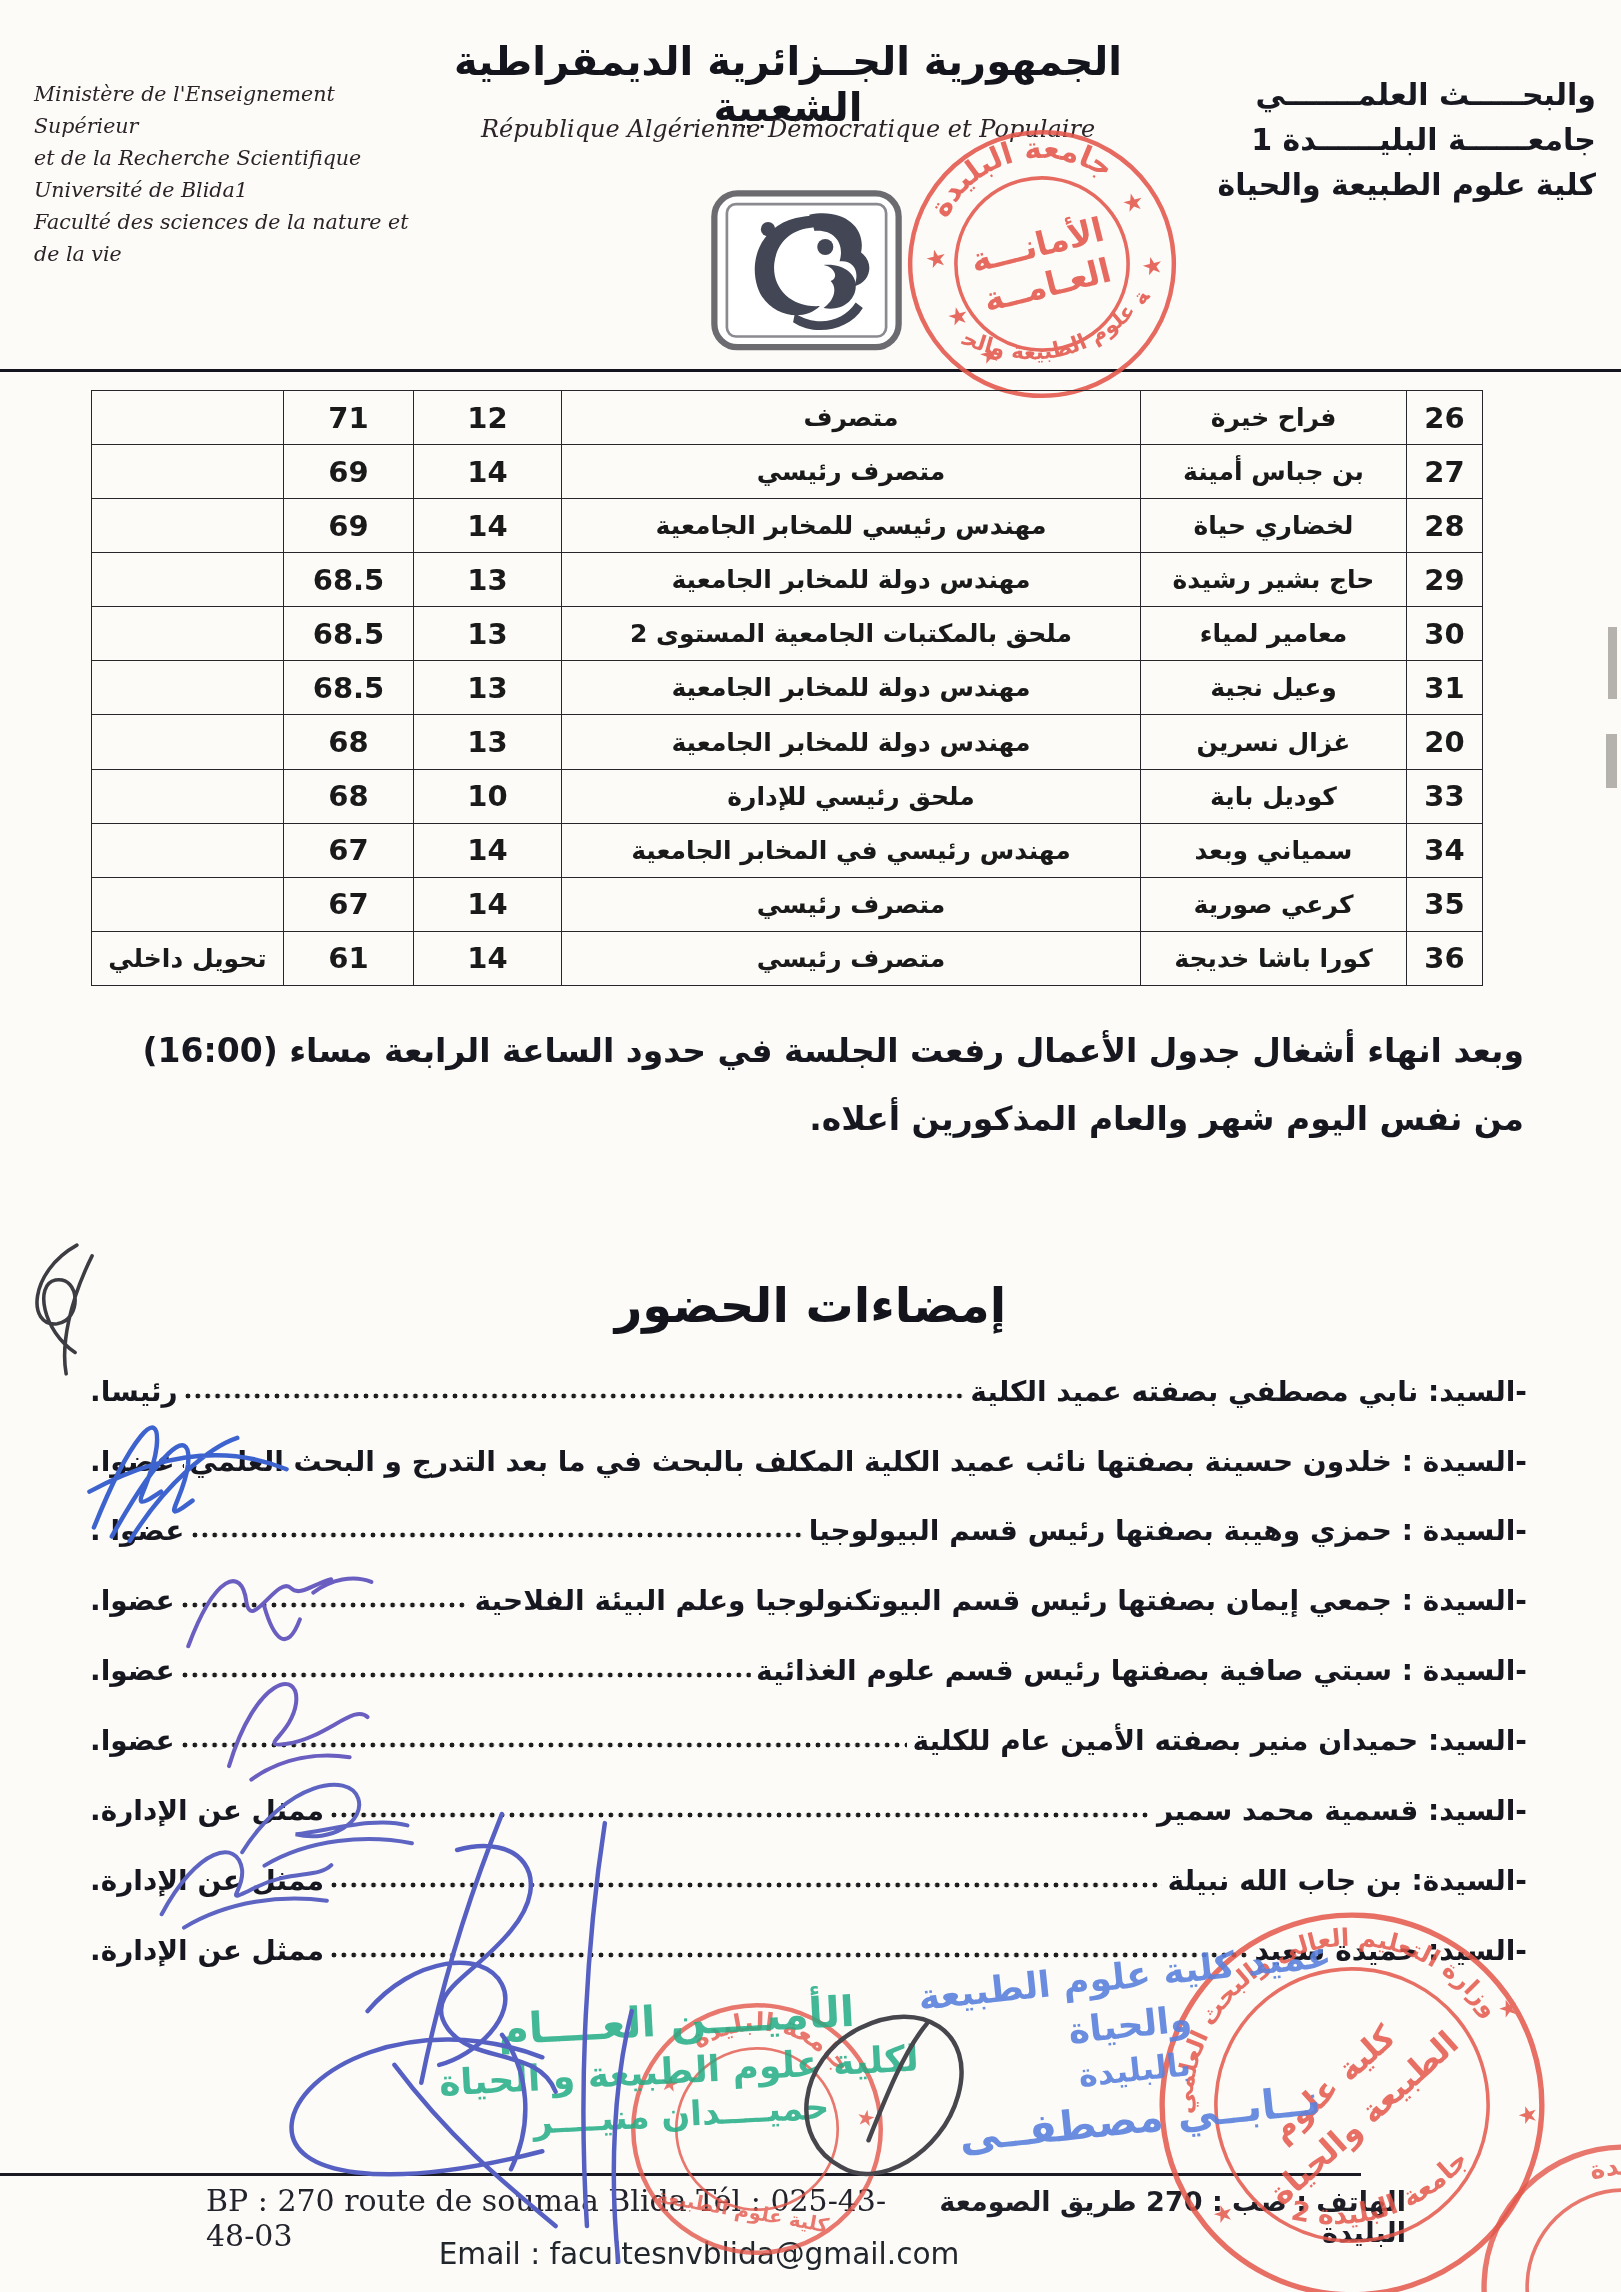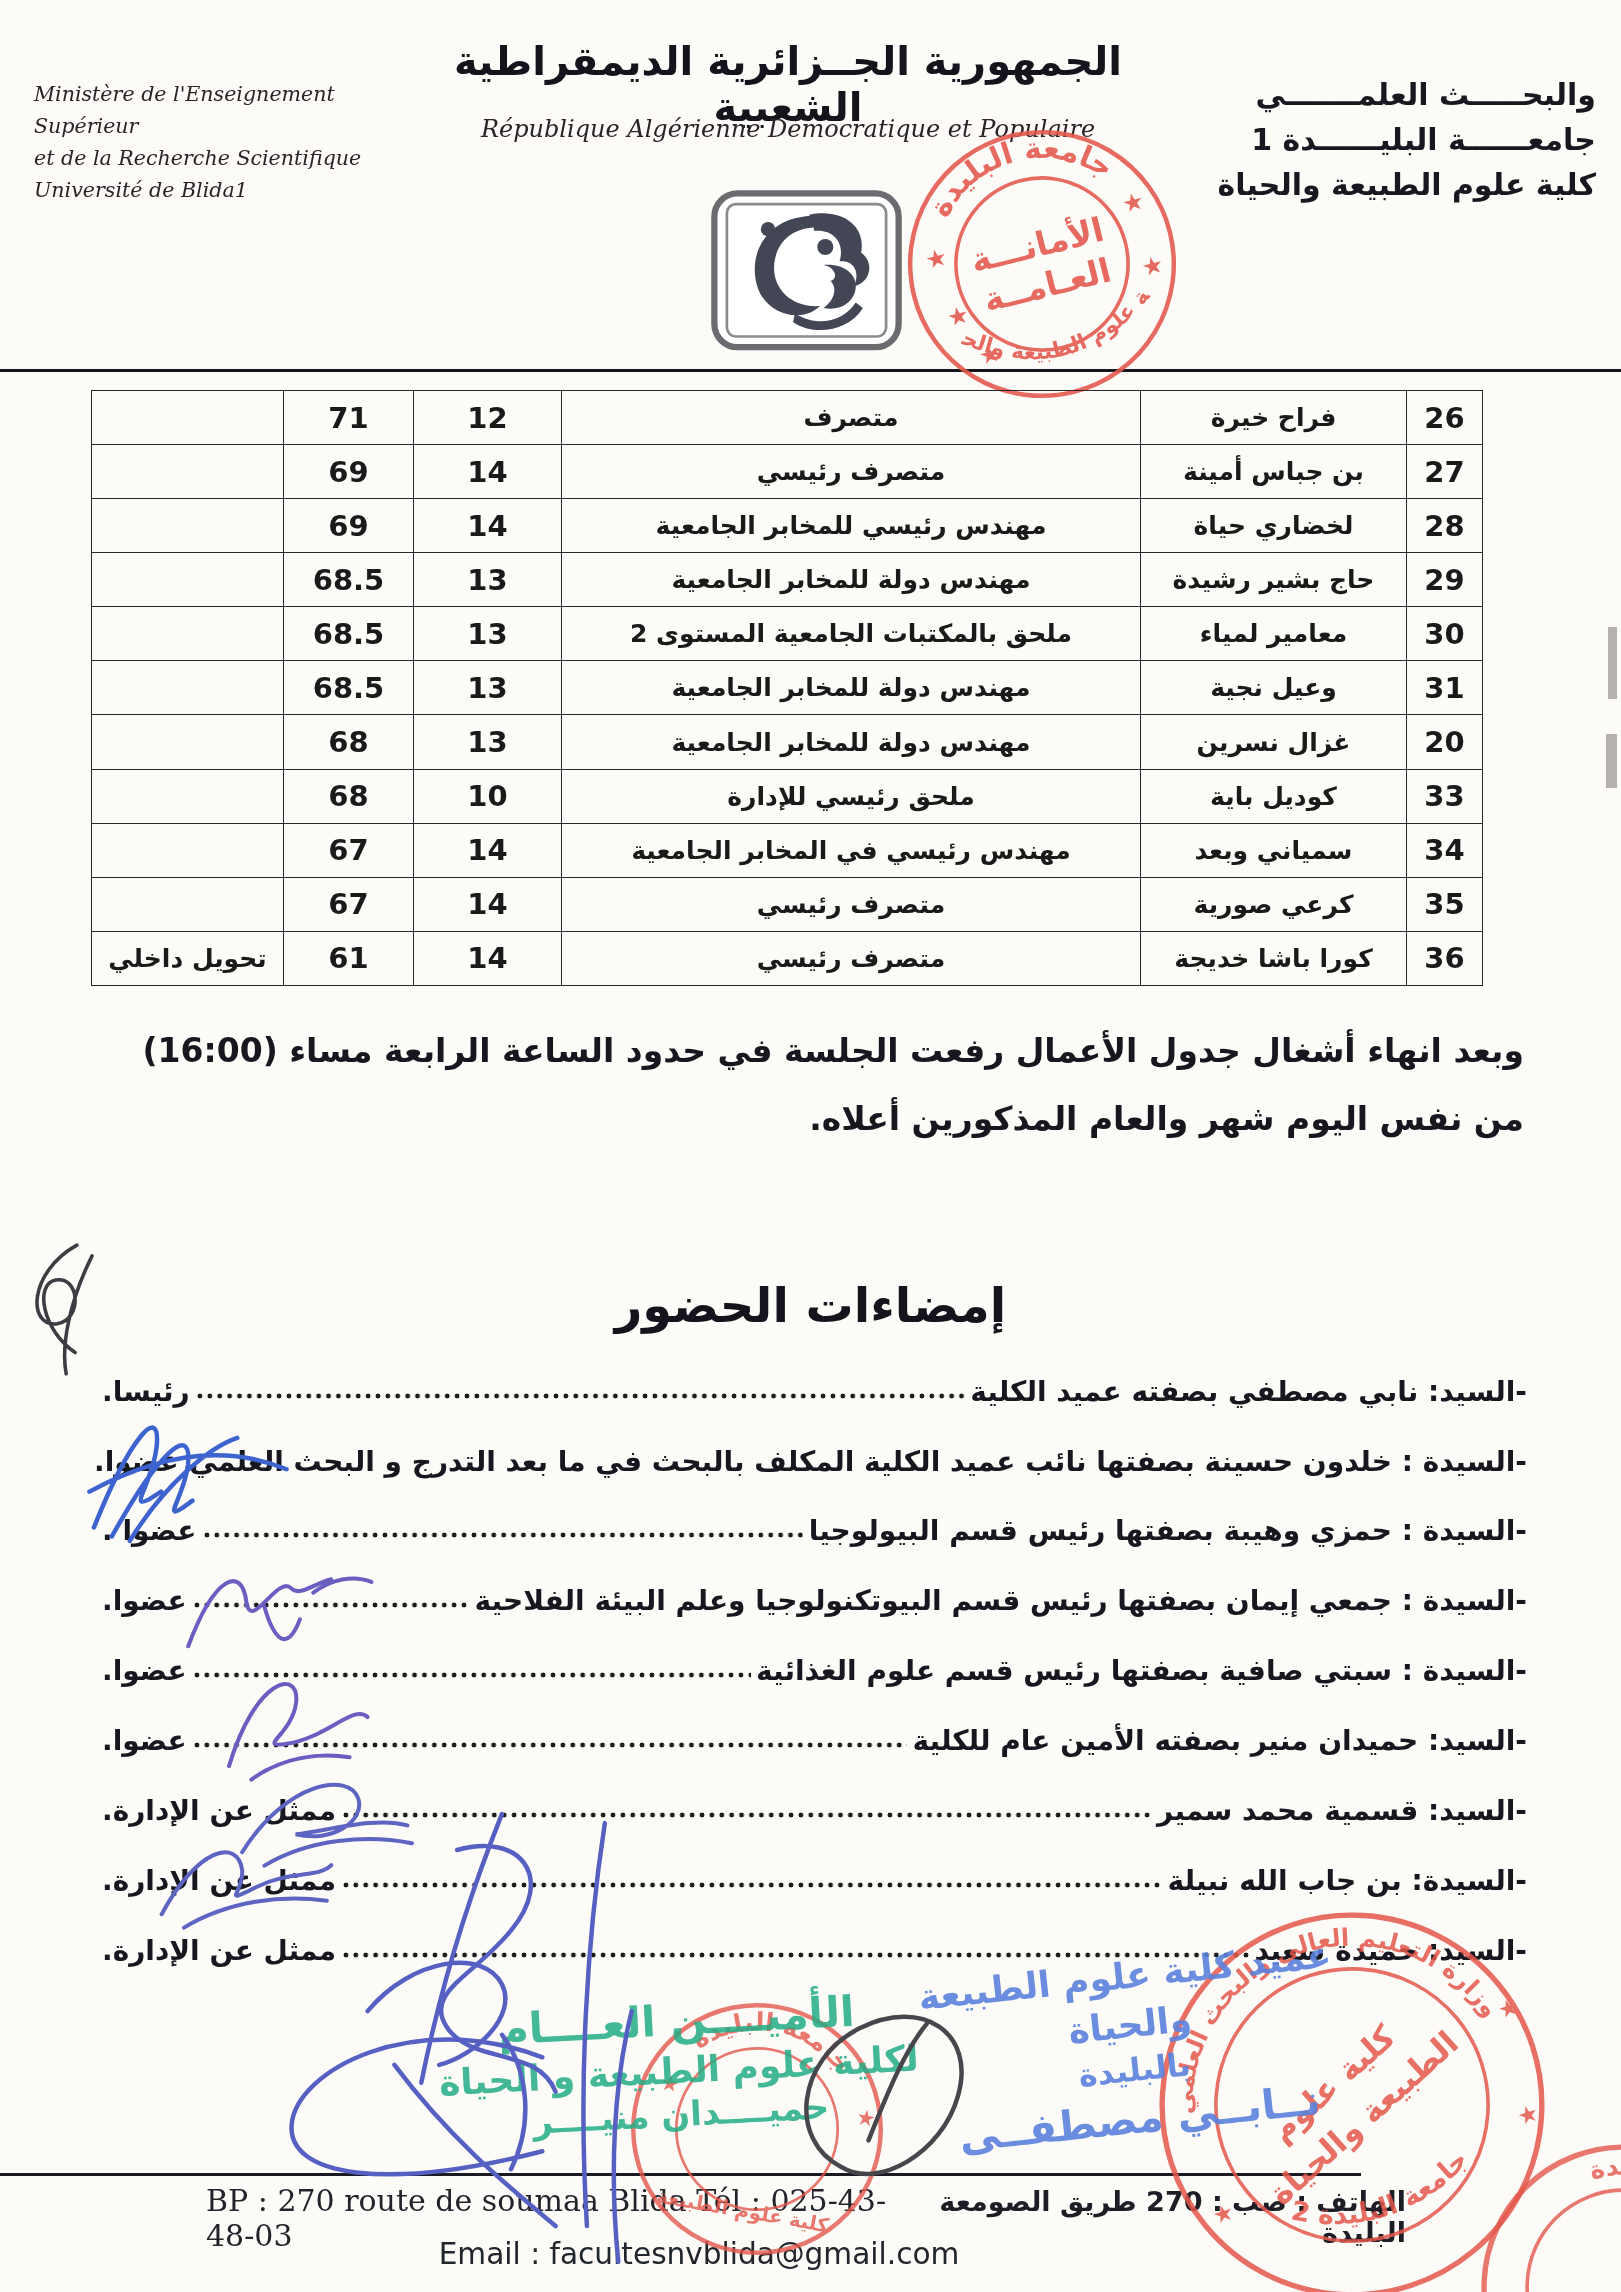--- a/index.html
+++ b/index.html
@@ -45,21 +45,21 @@
   .closing{position:absolute;right:97px;top:1017px;width:1433px;direction:rtl;text-align:right;
       font-size:33px;font-weight:bold;line-height:2.05;color:#17171f;}
   .sig-head{position:absolute;left:0;top:1277px;width:1621px;text-align:center;
       font-size:48px;font-weight:bold;direction:rtl;color:#14141c;}
   .sig-zone{position:absolute;left:0;top:0;width:1621px;height:2293px;z-index:2;}
   .sig-line{position:absolute;right:94px;left:90px;display:flex;direction:rtl;align-items:baseline;
       font-size:28px;font-weight:bold;color:#17171f;white-space:nowrap;}
   .sig-line .dots{flex:1;min-width:0;height:10.7px;align-self:flex-end;margin:0 5.4px 7.2px 5.4px;
       background-image:radial-gradient(circle,#1c1c1c 2.1px,transparent 2.7px);
       background-size:9.9px 9.9px;background-repeat:repeat-x;background-position:left bottom;}
-  .sig-line .role{white-space:nowrap;margin-left:12px;}
+  .sig-line .role{white-space:nowrap;}
   
   .foot-rule{position:absolute;left:0;top:2173px;width:1361px;height:2.7px;background:#1a1a22;}
   .foot-line{position:absolute;left:206px;top:2183px;width:1200px;display:flex;justify-content:center;
       align-items:baseline;gap:16px;z-index:2;}
   .foot-fr{font-family:"DejaVu Serif",serif;font-size:30px;color:#23232b;}
   .foot-ar{direction:rtl;font-size:27px;font-weight:bold;color:#1d1d26;}
   .foot-email{position:absolute;left:296px;top:2237px;width:806px;text-align:center;
       font-size:29.6px;color:#20262c;z-index:2;}
   
   .sig-svg{position:absolute;z-index:6;}
@@ -68,20 +68,21 @@
 </head>
 <body>
 
 <div class="page">
 
   <div class="hdr-left">
 
   <div>Ministère de l'Enseignement Supérieur</div>
       <div>et de la Recherche Scientifique</div>
       <div>Université de Blida1</div>
+      <div>Faculté des sciences de la nature et de la vie</div>
     </div>
 
   <div class="ar-title">الجمهورية الجــزائرية الديمقراطية الشعبية</div>
   <div class="fr-title">République Algérienne Démocratique et Populaire</div>
 
   <div class="logo">
     <svg viewBox="0 0 218 190" width="195" height="170">
       <rect x="6" y="6" width="206" height="172" rx="26" fill="#ffffff" stroke="#6b6b70" stroke-width="7"></rect>
       <rect x="20" y="18" width="178" height="148" rx="10" fill="none" stroke="#8a8a90" stroke-width="3"></rect>
       <path d="M105 32 C 60 38 44 78 54 110 C 64 142 104 152 124 132 C 92 134 70 112 73 84 C 76 60 92 46 116 44 C 140 30 120 30 105 32 Z" fill="#434755"></path>

